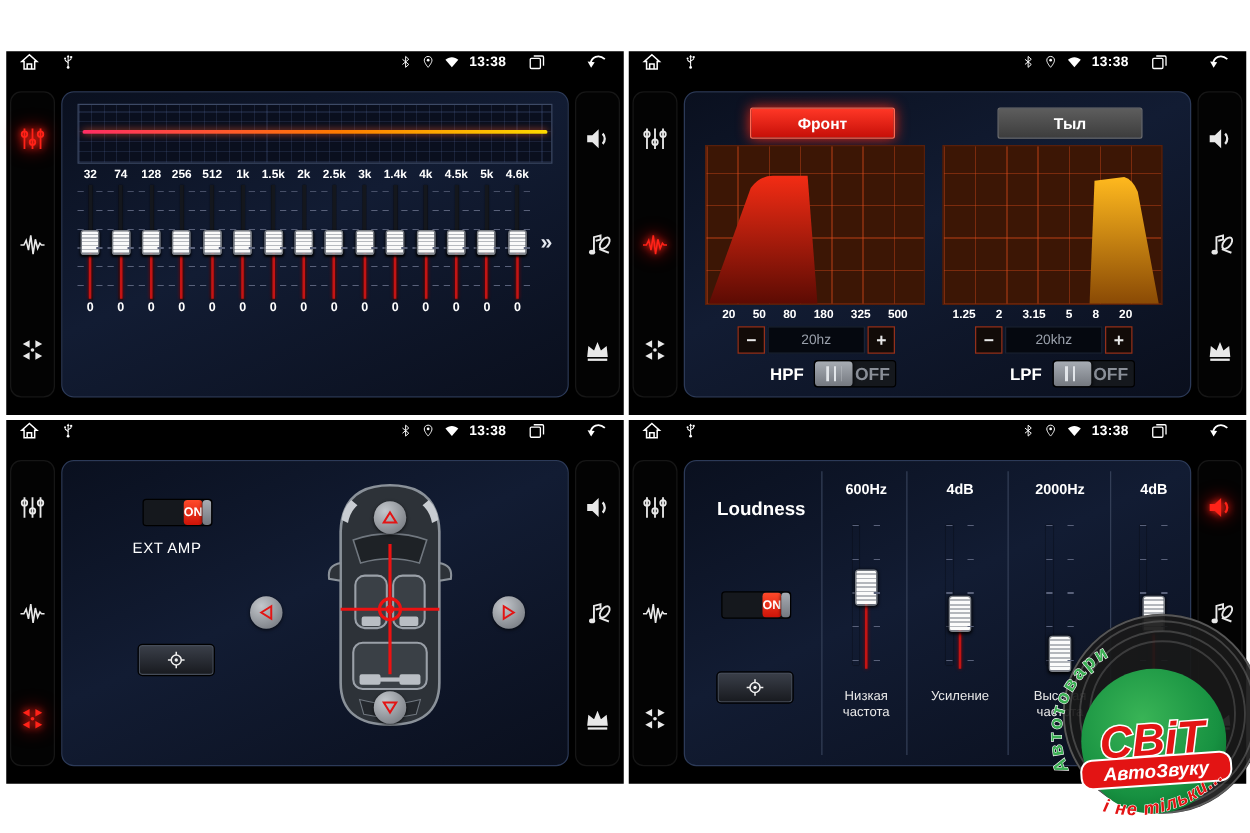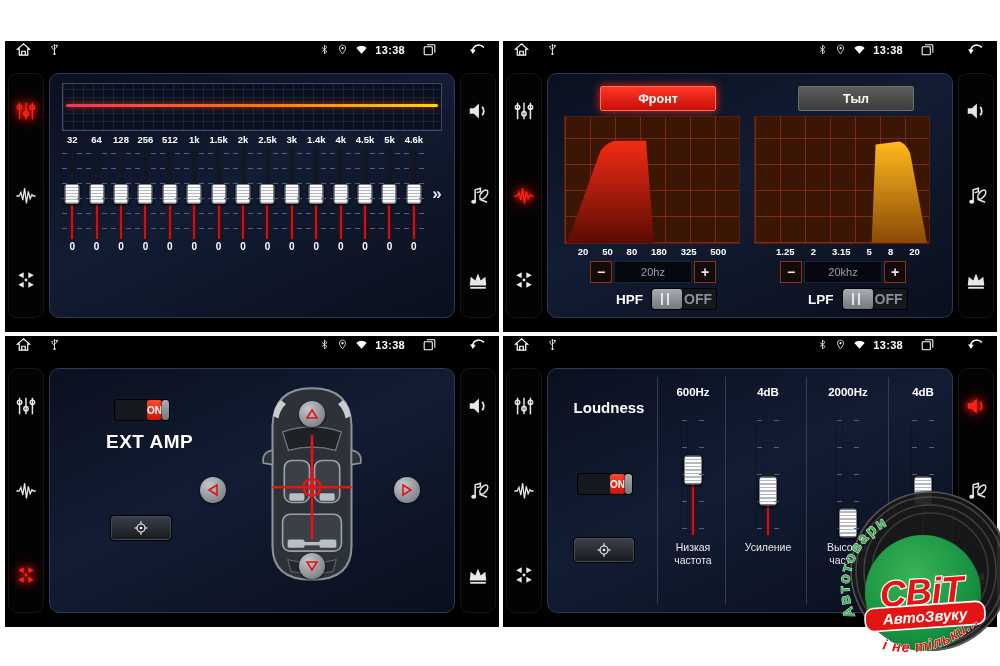--- a/index.html
+++ b/index.html
@@ -87,38 +87,38 @@
   .sw-on{width:26px;display:flex;align-items:center;justify-content:center;font-size:10px;font-weight:bold;
      color:#fff;background:linear-gradient(180deg,#ff4a2a,#ce1308);border-radius:3px;margin-left:32px;}
 
   
   .tgt-btn{width:62px;height:26px;border-radius:4px;border:1px solid #000;box-sizing:border-box;
      background:linear-gradient(180deg,#3b404a,#17191e);box-shadow:inset 0 0 0 1px #454c58;
      display:flex;align-items:center;justify-content:center;color:#f0f0f0;}
   .dir-btn{width:26px;height:26px;border-radius:50%;display:flex;align-items:center;justify-content:center;
      background:radial-gradient(circle at 35% 30%,#c3c7cc,#85898f 70%,#6b6f75);
      box-shadow:0 1px 3px rgba(0,0,0,.7);}
-  .amp-lbl{font-size:19px;font-weight:bold;color:#fff;letter-spacing:.5px;}
+  .amp-lbl{font-size:12px;font-weight:normal;color:#fff;letter-spacing:.5px;}
 
   
   .ld-title{font-size:15px;font-weight:bold;color:#fff;}
   .ld-sep{top:8px;bottom:8px;width:1px;background:#333e56;}
   .ld-col{top:0;width:68px;height:100%;}
   .ld-head{position:absolute;top:17px;width:100%;text-align:center;font-size:11.5px;font-weight:bold;color:#fff;}
   .ld-slider{position:absolute;top:48px;left:50%;transform:translateX(-50%);width:22px;height:118px;}
   .ld-slider::before{content:"";position:absolute;left:calc(50% - 1.5px);top:0;bottom:0;width:3px;
      background:#14171d;box-shadow:0 0 1px #000;}
   .ld-ticks::after,.ld-ticks::before{content:"";position:absolute;top:3px;bottom:3px;width:5px;
      background:repeating-linear-gradient(180deg,#59617a 0 1px,transparent 1px 27px);}
   .ld-ticks::before{left:0;} .ld-ticks::after{right:0;}
   .ld-red{position:absolute;left:calc(50% - 1px);top:var(--top,50%);bottom:0;width:2px;background:#c41414;box-shadow:0 0 3px #900;}
   .ld-handle{position:absolute;left:50%;top:var(--top,50%);transform:translate(-50%,-50%);width:16px;height:27px;
      border-radius:3px;border:1px solid #7d8187;box-shadow:0 1px 3px #000;
      background:repeating-linear-gradient(180deg,#fbfbfb 0 2px,#b4b7bc 2px 3.5px);}
-  .ld-lbl{position:absolute;top:172px;width:100%;text-align:center;font-size:10.5px;color:#e8e8e8;line-height:1.25;}
+  .ld-lbl{position:absolute;top:182px;width:100%;text-align:center;font-size:10.5px;color:#e8e8e8;line-height:1.25;}
 
   
   #logo{position:absolute;left:838px;top:466px;width:200px;height:200px;pointer-events:none;}
 </style>
 </head>
 <body>
 
 <svg width="0" height="0" style="position:absolute">
   <defs>
     <symbol id="i-home" viewBox="0 0 24 24">
@@ -247,21 +247,21 @@
       <svg class="ic" width="22" height="22">
           <use href="#i-bal"></use>
         </svg>
     </div>
     <div class="main">
       <div class="eq-graph">
           <div class="eq-line"></div>
         </div>
       <div class="freq-row">
         <span>32</span>
-          <span>64</span>
+          <span>74</span>
           <span>128</span>
           <span>256</span>
           <span>512</span>
           <span>1k</span>
           <span>1.5k</span>
           <span>2k</span>
           <span>2.5k</span>
           <span>3k</span>
           <span>1.4k</span>
           <span>4k</span>
@@ -446,21 +446,21 @@
         </svg>
       </div>
       <div class="abs xo-ticks" style="left:16px;">
         <span>20</span>
           <span>50</span>
           <span>80</span>
           <span>180</span>
           <span>325</span>
           <span>500</span>
       </div>
-      <div class="abs xo-ticks" style="left:212px;">
+      <div class="abs xo-ticks" style="left:198px;">
         <span>1.25</span>
           <span>2</span>
           <span>3.15</span>
           <span>5</span>
           <span>8</span>
           <span>20</span>
       </div>
       <div class="abs stepper" style="left:42px;">
         <div class="step-btn">−</div>
         <div class="step-val">20hz</div>

